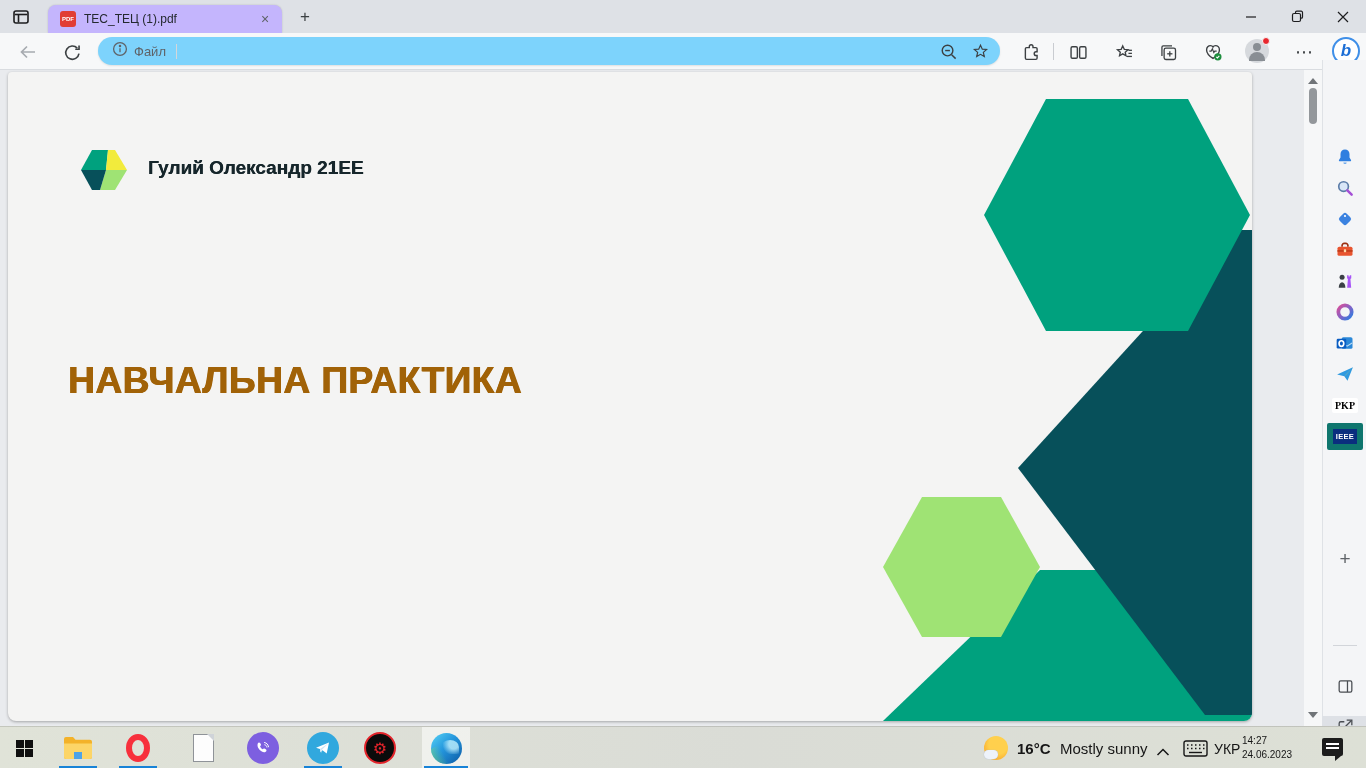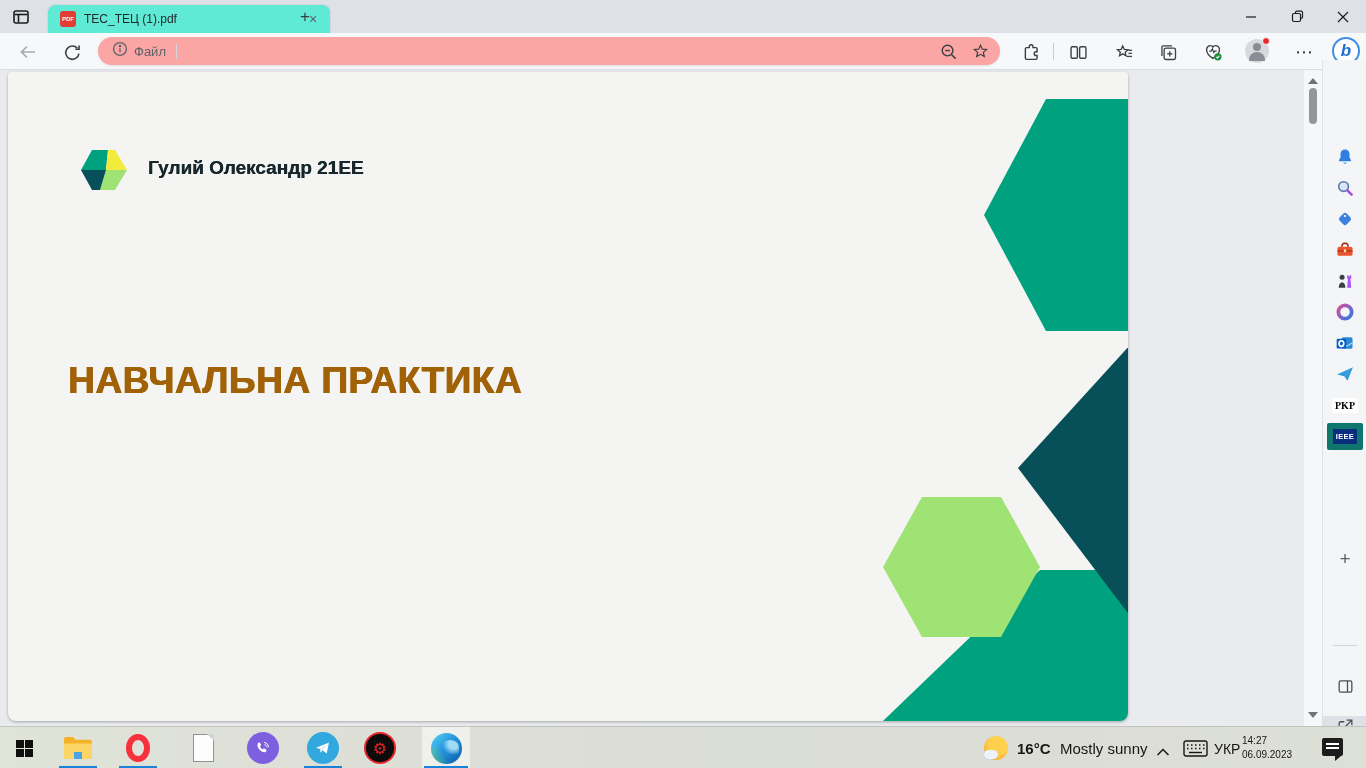--- a/index.html
+++ b/index.html
@@ -2,47 +2,47 @@
 <html><head>
 <meta charset="utf-8">
 <style>
   * { margin:0; padding:0; box-sizing:border-box; }
   html,body { width:1366px; height:768px; overflow:hidden; font-family:"Liberation Sans", sans-serif; }
   .screen { position:relative; width:1366px; height:768px; background:#dee1e6; }
 
   
   .titlebar { position:absolute; left:0; top:0; width:1366px; height:33px; background:#dee1e6; }
   .ws-btn { position:absolute; left:10px; top:6px; width:22px; height:22px; display:flex; align-items:center; justify-content:center; border-radius:4px; }
-  .tab { position:absolute; left:48px; top:5px; width:282px; height:28px; background:#5eead4; border-radius:8px 8px 0 0; display:flex; align-items:center; padding:0 8px 0 12px; box-shadow:0 0 2px rgba(0,0,0,.18); }
+  .tab { position:absolute; left:48px; top:5px; width:234px; height:28px; background:#c4b5fd; border-radius:8px 8px 0 0; display:flex; align-items:center; padding:0 8px 0 12px; box-shadow:0 0 2px rgba(0,0,0,.18); }
   .pdficon { width:16px; height:16px; background:#e13d34; border-radius:3px; color:#fff; font-size:6px; font-weight:bold; display:flex; align-items:center; justify-content:center; flex:none; }
   .tabtitle { font-size:12px; color:#24292e; margin-left:8px; white-space:nowrap; overflow:hidden; flex:1; }
   .tabclose { width:18px; height:18px; display:flex; align-items:center; justify-content:center; font-size:14px; color:#5f6368; border-radius:4px; }
   .newtab { position:absolute; left:293px; top:6px; width:24px; height:22px; display:flex; align-items:center; justify-content:center; font-size:17px; color:#3c4043; font-weight:400; }
   .winbtn { position:absolute; top:0; width:46px; height:33px; display:flex; align-items:center; justify-content:center; }
   .winbtn svg { display:block; }
 
   
   .toolbar { position:absolute; left:0; top:33px; width:1366px; height:37px; background:#f7f8f9; border-bottom:1px solid #d9dce0; }
   .tbico { position:absolute; top:7px; width:24px; height:24px; display:flex; align-items:center; justify-content:center; }
-  .addressbar { position:absolute; left:98px; top:4px; width:902px; height:28px; background:#fca5a5; border-radius:15px; display:flex; align-items:center; padding:0 10px 0 14px; box-shadow:0 1px 2px rgba(0,0,0,.10); }
+  .addressbar { position:absolute; left:98px; top:4px; width:902px; height:28px; background:#7dd3fc; border-radius:15px; display:flex; align-items:center; padding:0 10px 0 14px; box-shadow:0 1px 2px rgba(0,0,0,.10); }
   .scheme { font-size:13px; color:#5f6368; margin-left:6px; }
   .urlsep { width:1px; height:15px; background:#d4d7da; margin:0 10px; }
   .urltext { font-size:13px; color:#202124; white-space:nowrap; }
   .abspacer { flex:1; }
   .pillico { width:20px; height:20px; display:flex; align-items:center; justify-content:center; margin-left:12px; }
   .tbdivider { position:absolute; left:1053px; top:10px; width:1px; height:17px; background:#c9ccd1; }
   .avatar { position:absolute; left:1245px; top:6px; width:24px; height:24px; background:#d6d9dd; border-radius:50%; }
   .avatar .head { position:absolute; left:8px; top:4px; width:8px; height:8px; border-radius:50%; background:#898e94; }
   .avatar .body { position:absolute; left:4px; top:13px; width:16px; height:9px; border-radius:8px 8px 0 0; background:#898e94; }
   .avatar .dot { position:absolute; right:-1px; top:-2px; width:8px; height:8px; border-radius:50%; background:#e8272e; border:1.5px solid #f7f8f9; }
   .bing { position:absolute; left:1332px; top:4px; width:28px; height:28px; border-radius:50%; background:#fff; border:2px solid #3f8fe8; color:#1d6fd6; font-size:17px; font-weight:bold; font-style:italic; display:flex; align-items:center; justify-content:center; }
 
   
   .content { position:absolute; left:0; top:70px; width:1322px; height:656px; background:#e9ebee; }
-  .page { position:absolute; left:8px; top:2px; width:1120px; height:649px; background:#f4f4f3; border-radius:4px 4px 8px 8px; overflow:hidden; box-shadow:0 1px 3px rgba(0,0,0,.3); }
+  .page { position:absolute; left:8px; top:2px; width:1244px; height:649px; background:#f4f4f3; border-radius:4px 4px 8px 8px; overflow:hidden; box-shadow:0 1px 3px rgba(0,0,0,.3); }
   .hexes { position:absolute; left:0; top:0; }
   .logo { position:absolute; left:72px; top:73px; }
   .author { position:absolute; left:140px; top:85px; font-size:19px; font-weight:bold; color:#16262b; text-shadow:.3px 0 currentColor; }
   .t1 { position:absolute; left:60px; top:288px; font-size:37px; font-weight:bold; letter-spacing:.5px; color:#a16207; text-shadow:.7px 0 currentColor,-.3px 0 currentColor; white-space:nowrap; }
   .t2 { position:absolute; left:60px; top:330px; font-size:45px; font-weight:bold; letter-spacing:.5px; color:#0b0b0c; text-shadow:.7px 0 currentColor,-.3px 0 currentColor; white-space:nowrap; }
   .vscroll { position:absolute; left:1304px; top:0; width:18px; height:656px; background:#f6f7f8; }
   .sarrow { position:absolute; left:4px; width:0; height:0; border-left:5px solid transparent; border-right:5px solid transparent; }
   .sarrow.up { top:8px; border-bottom:6px solid #707478; }
   .sarrow.down { bottom:8px; border-top:6px solid #707478; }
   .sthumb { position:absolute; left:5px; top:18px; width:8px; height:36px; background:#93979b; border-radius:4px; }
@@ -391,21 +391,21 @@
           <line x1="8" y1="8.5" x2="9.5" y2="8.5"></line>
           <line x1="12" y1="8.5" x2="13.5" y2="8.5"></line>
           <line x1="16" y1="8.5" x2="17.5" y2="8.5"></line>
           <line x1="20" y1="8.5" x2="21.5" y2="8.5"></line>
           <line x1="6" y1="12.5" x2="19" y2="12.5"></line>
         </svg>
     </div>
     <div class="lang">УКР</div>
     <div class="clock">
       <div>14:27</div>
-      <div>06.09.2023</div>
+      <div>24.06.2023</div>
     </div>
     <div class="notifico">
       <div class="ln" style="top:5px"></div>
       <div class="ln" style="top:9px"></div>
     </div>
   </div>
 
 </div>
 
 </body></html>

